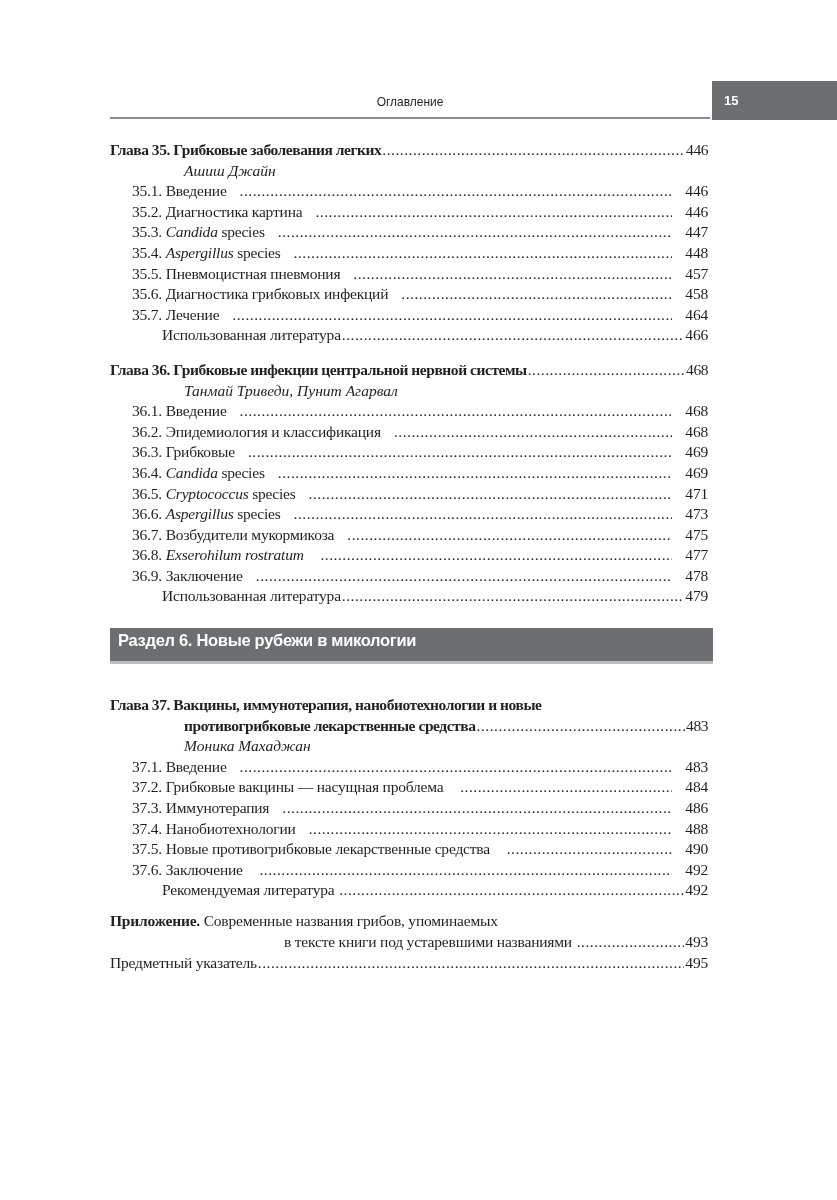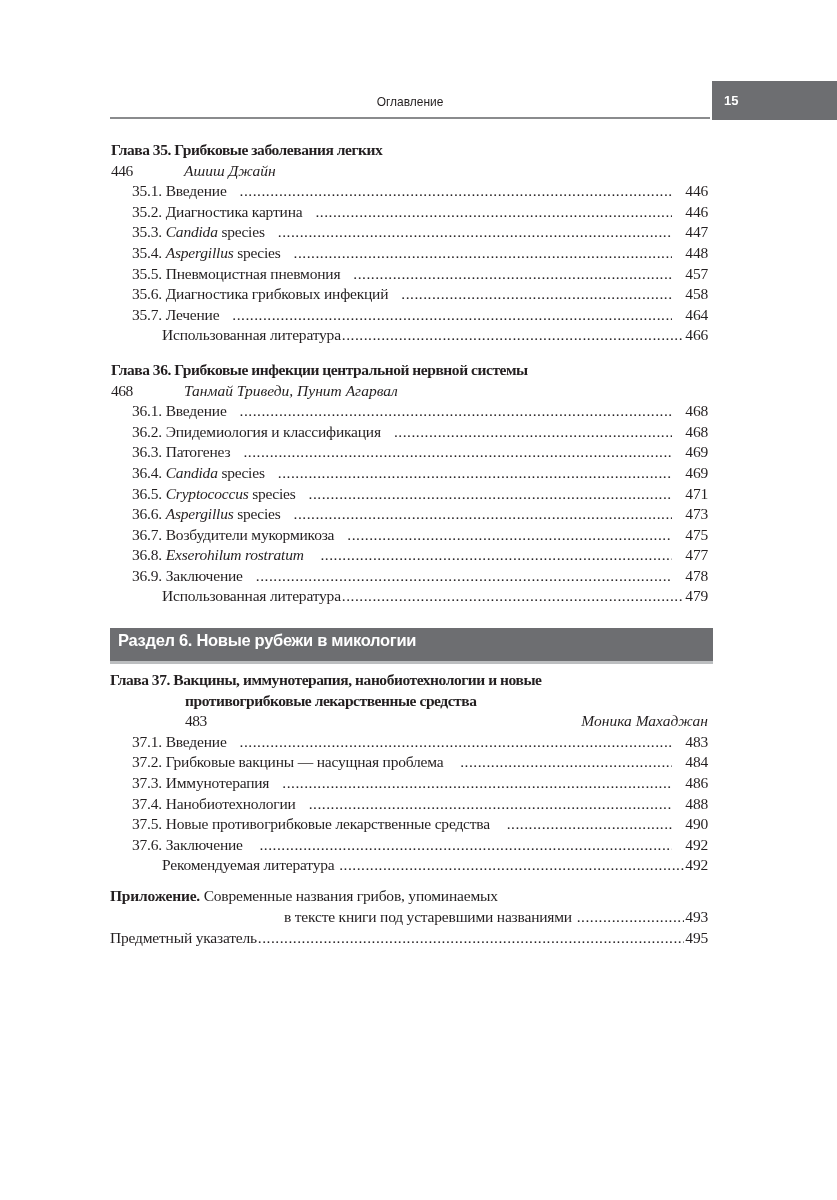--- a/index.html
+++ b/index.html
@@ -29,35 +29,35 @@
   }
   .row .txt { flex: 0 0 auto; }
   .row .dots {
     flex: 1 1 auto; overflow: hidden; margin: 0 1px;
   }
   .row .dots::before {
     content: "........................................................................................................................................................................................................................";
     letter-spacing: 0.5px;
   }
   .row .pg { flex: 0 0 auto; }
-  .chapter { font-weight: bold; letter-spacing: -0.45px; flex-direction: column; }
+  .chapter { font-weight: bold; letter-spacing: -0.45px; }
   .chapter .pg, .chapter .dots { font-weight: normal; }
   .author { font-style: italic; padding-left: 74px; height: 20.6px; font-size: 15.5px; line-height: 20.6px; }
   .sec { padding-left: 22px; gap: 12px; }
   .lit { padding-left: 52px; }
   .gap { height: 14px; }
   .section-bar {
     position: absolute; left: 110px; top: 628px; width: 603px; height: 35px; background: #6d6e71;
   }
   .section-bar span {
     position: absolute; left: 8px; top: 3px; color: #ffffff; font-weight: bold;
     font-family: "Liberation Sans", "DejaVu Sans", sans-serif; font-size: 16.5px; letter-spacing: -0.3px;
   }
   .section-rule { position: absolute; left: 110px; top: 661px; width: 603px; height: 3px; background: #bcbec0; }
-  .toc2 { position: absolute; left: 110px; top: 670px; width: 598px; text-align: right; }
+  .toc2 { position: absolute; left: 110px; top: 695px; width: 598px; }
   .cont { padding-left: 74px; }
   .app-cont { padding-left: 174px; }
   i { }
 </style>
 </head>
 <body>
 
 <div class="header-title">Оглавление</div>
 <div class="header-rule"></div>
 <div class="page-tab">
@@ -125,21 +125,21 @@
       <span class="txt"><span>36.1.</span> <span>Введение</span></span>
       <span class="dots"></span>
       <span class="pg">468</span>
     </div>
   <div class="row sec">
       <span class="txt"><span>36.2.</span> <span>Эпидемиология и классификация</span></span>
       <span class="dots"></span>
       <span class="pg">468</span>
     </div>
   <div class="row sec">
-      <span class="txt"><span>36.3.</span> <span>Патогенез</span></span>
+      <span class="txt"><span>36.3.</span> <span>Грибковые</span></span>
       <span class="dots"></span>
       <span class="pg">469</span>
     </div>
   <div class="row sec">
       <span class="txt"><span>36.4.</span> <i>Candida</i><span> species</span></span>
       <span class="dots"></span>
       <span class="pg">469</span>
     </div>
   <div class="row sec">
       <span class="txt"><span>36.5.</span> <i>Cryptococcus</i><span> species</span></span>

